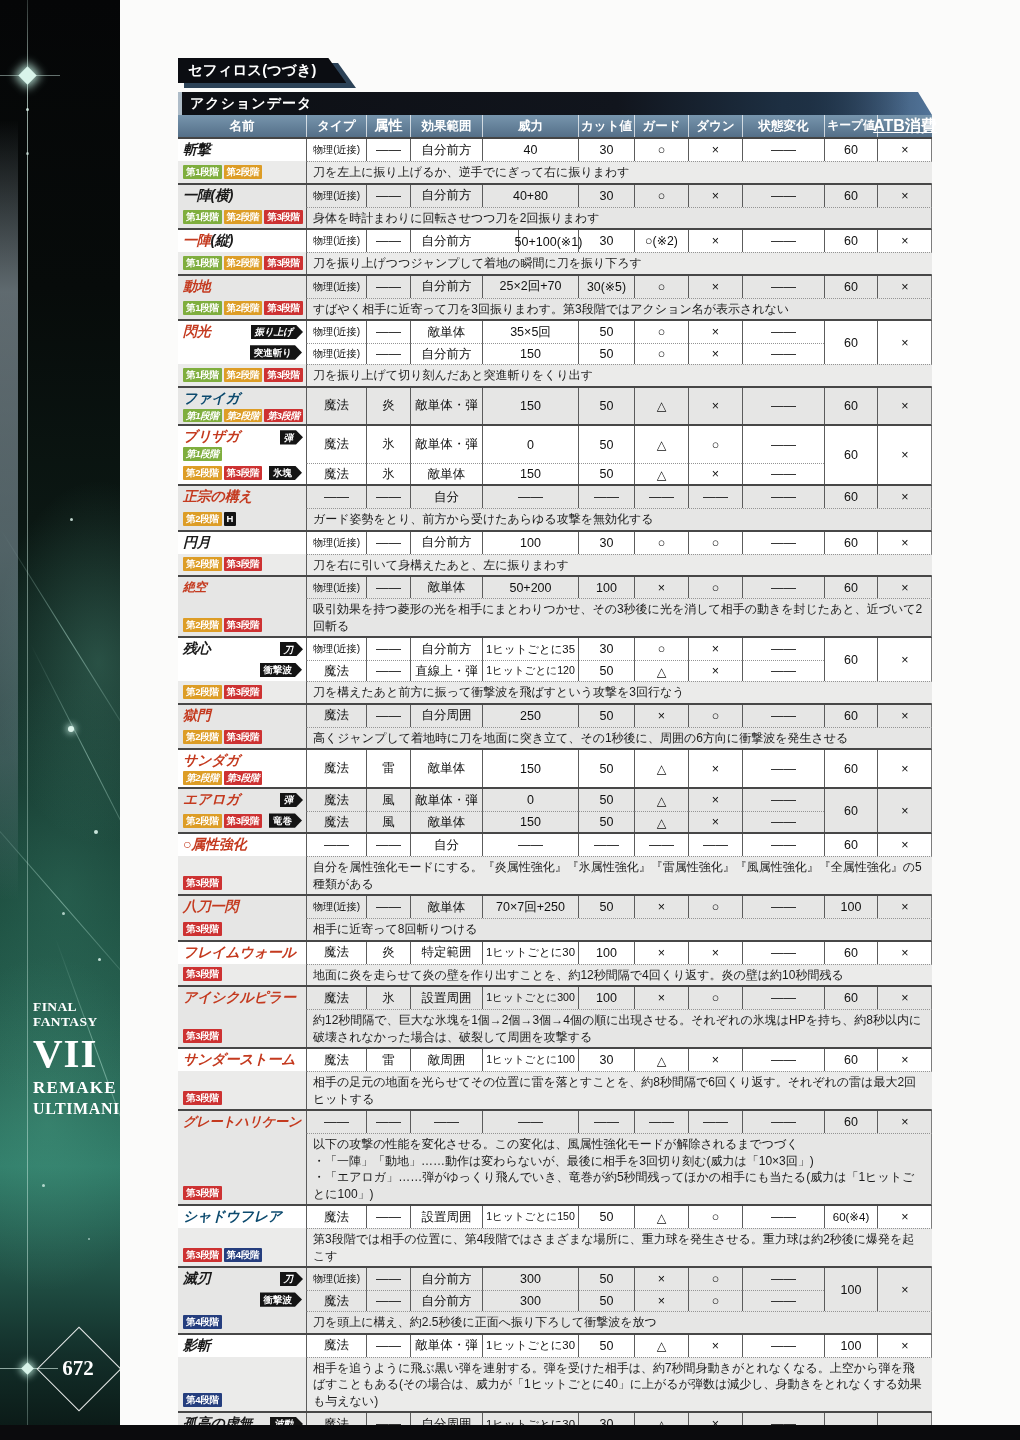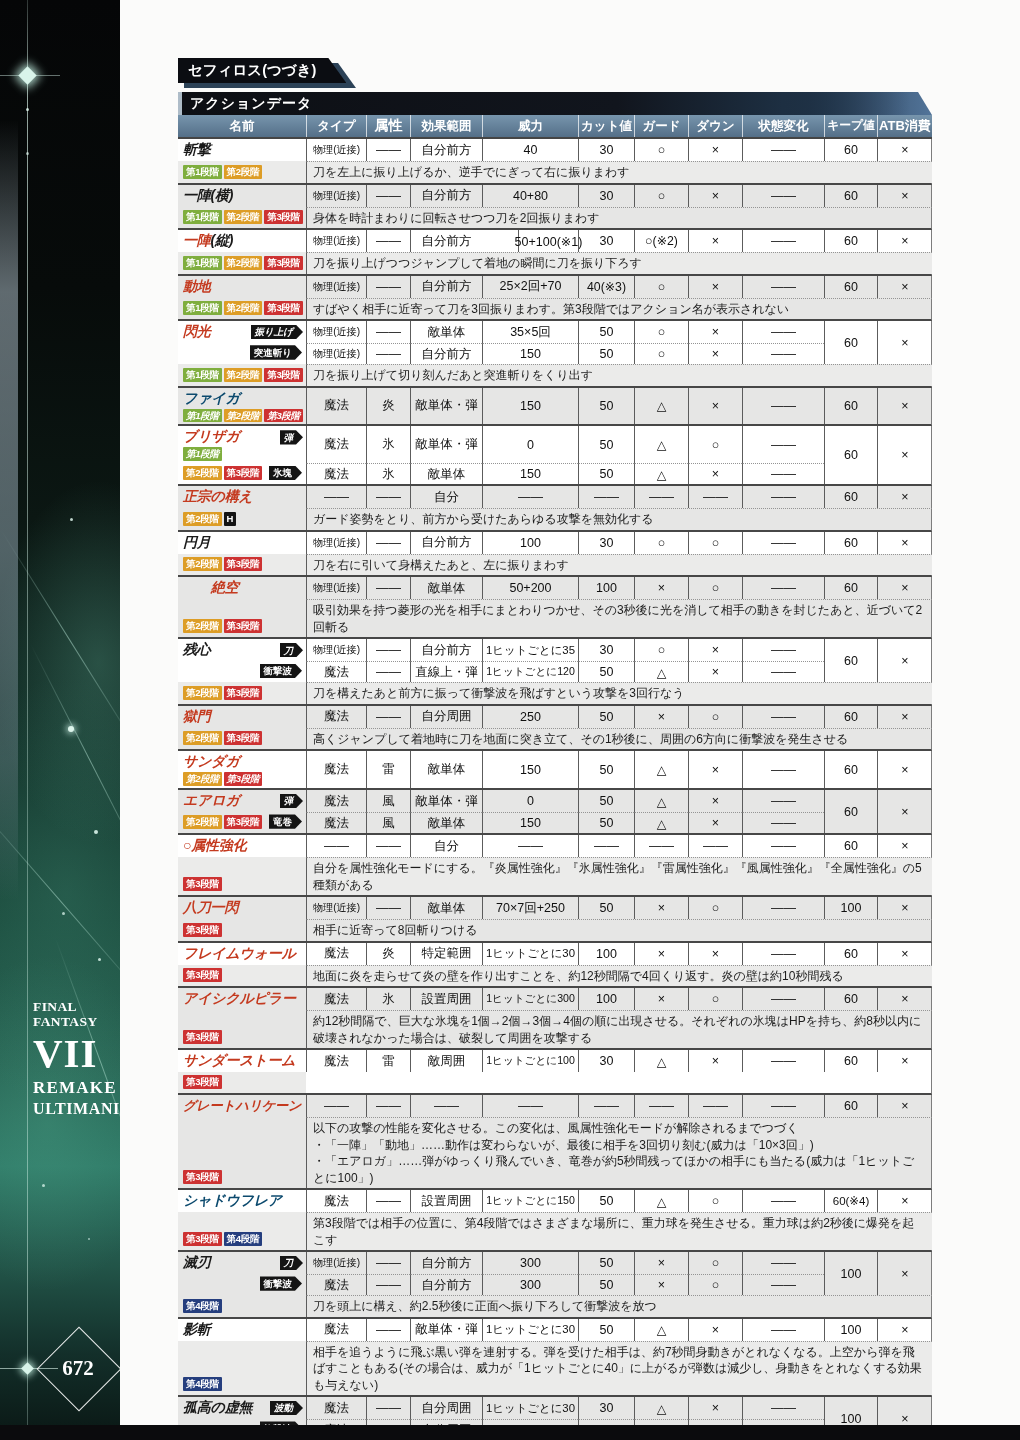--- a/index.html
+++ b/index.html
@@ -124,21 +124,21 @@
       <div class="hcell" data-interactable="false" style="font-size: 12.5px;">名前</div>
       <div class="hcell" data-interactable="false" style="font-size: 12.5px;">タイプ</div>
       <div class="hcell" data-interactable="false" style="font-size: 14px;">属性</div>
       <div class="hcell" data-interactable="false" style="font-size: 12.5px;">効果範囲</div>
       <div class="hcell" data-interactable="false" style="font-size: 12.5px;">威力</div>
       <div class="hcell" data-interactable="false" style="font-size: 12.5px;">カット値</div>
       <div class="hcell" data-interactable="false" style="font-size: 12.5px;">ガード</div>
       <div class="hcell" data-interactable="false" style="font-size: 12.5px;">ダウン</div>
       <div class="hcell" data-interactable="false" style="font-size: 12.5px;">状態変化</div>
       <div class="hcell" data-interactable="false" style="font-size: 11.8px;">キープ値</div>
-      <div class="hcell" data-interactable="false" style="font-size: 13px;">ATB消費</div>
+      <div class="hcell" data-interactable="false" style="font-size: 16px; text-decoration: underline;">ATB消費</div>
     </div>
 
   <div data-interactable="false">
       <div class="block" data-interactable="false">
         <div class="ncell" data-interactable="false" style="grid-area: 1 / 1;">
           <div class="name-line" data-interactable="false">
             <div class="nm black" data-interactable="false" style="font-size: 14px;">斬撃</div>
           </div>
         </div>
         <div class="dcell" data-interactable="false" style="grid-area: 1 / 2; font-size: 10.1px;">物理(近接)</div>
@@ -213,21 +213,21 @@
       <div class="block shade" data-interactable="false">
         <div class="ncell" data-interactable="false" style="grid-area: 1 / 1;">
           <div class="name-line" data-interactable="false">
             <div class="nm red" data-interactable="false" style="font-size: 14px;">動地</div>
           </div>
         </div>
         <div class="dcell" data-interactable="false" style="grid-area: 1 / 2; font-size: 10.1px;">物理(近接)</div>
         <div class="dcell" data-interactable="false" style="grid-area: 1 / 3; font-size: 12.5px;">——</div>
         <div class="dcell" data-interactable="false" style="grid-area: 1 / 4; font-size: 12.5px;">自分前方</div>
         <div class="dcell" data-interactable="false" style="grid-area: 1 / 5; font-size: 12.5px;">25×2回+70</div>
-        <div class="dcell" data-interactable="false" style="grid-area: 1 / 6; font-size: 12.3px;">40(※3)</div>
+        <div class="dcell" data-interactable="false" style="grid-area: 1 / 6; font-size: 12.3px;">30(※5)</div>
         <div class="dcell" data-interactable="false" style="grid-area: 1 / 7; font-size: 12.5px;">○</div>
         <div class="dcell" data-interactable="false" style="grid-area: 1 / 8; font-size: 12.5px;">×</div>
         <div class="dcell" data-interactable="false" style="grid-area: 1 / 9; font-size: 12.5px;">——</div>
         <div class="dcell" data-interactable="false" style="grid-area: 1 / 10 / span 1; font-size: 12.5px;">60</div>
         <div class="dcell" data-interactable="false" style="grid-area: 1 / 11 / span 1;">×</div>
         <div class="ncell-desc" data-interactable="false" style="grid-area: 2 / 1;">
           <div class="tag-line" data-interactable="false">
             <div class="stage-tag" data-interactable="false" style="background: rgb(127, 174, 62);">第1段階</div>
             <div class="stage-tag" data-interactable="false" style="background: rgb(221, 157, 38);">第2段階</div>
             <div class="stage-tag" data-interactable="false" style="background: rgb(205, 50, 50);">第3段階</div>
@@ -376,21 +376,21 @@
           <div class="tag-line" data-interactable="false">
             <div class="stage-tag" data-interactable="false" style="background: rgb(221, 157, 38);">第2段階</div>
             <div class="stage-tag" data-interactable="false" style="background: rgb(205, 50, 50);">第3段階</div>
           </div>
         </div>
         <div class="desc-cell" data-interactable="false" style="grid-area: 2 / 2 / auto / span 10;">刀を右に引いて身構えたあと、左に振りまわす</div>
       </div>
       <div class="block shade" data-interactable="false">
         <div class="ncell" data-interactable="false" style="grid-area: 1 / 1;">
           <div class="name-line" data-interactable="false">
-            <div class="nm red" data-interactable="false" style="font-size: 14px; margin-left: 28px;">絶空</div>
+            <div class="nm red" data-interactable="false" style="font-size: 12px;">絶空</div>
           </div>
         </div>
         <div class="dcell" data-interactable="false" style="grid-area: 1 / 2; font-size: 10.1px;">物理(近接)</div>
         <div class="dcell" data-interactable="false" style="grid-area: 1 / 3; font-size: 12.5px;">——</div>
         <div class="dcell" data-interactable="false" style="grid-area: 1 / 4; font-size: 12.5px;">敵単体</div>
         <div class="dcell" data-interactable="false" style="grid-area: 1 / 5; font-size: 12.5px;">50+200</div>
         <div class="dcell" data-interactable="false" style="grid-area: 1 / 6; font-size: 12.5px;">100</div>
         <div class="dcell" data-interactable="false" style="grid-area: 1 / 7; font-size: 12.5px;">×</div>
         <div class="dcell" data-interactable="false" style="grid-area: 1 / 8; font-size: 12.5px;">○</div>
         <div class="dcell" data-interactable="false" style="grid-area: 1 / 9; font-size: 12.5px;">——</div>
@@ -626,20 +626,21 @@
         <div class="dcell" data-interactable="false" style="grid-area: 1 / 7; font-size: 12.5px;">△</div>
         <div class="dcell" data-interactable="false" style="grid-area: 1 / 8; font-size: 12.5px;">×</div>
         <div class="dcell" data-interactable="false" style="grid-area: 1 / 9; font-size: 12.5px;">——</div>
         <div class="dcell" data-interactable="false" style="grid-area: 1 / 10 / span 1; font-size: 12.5px;">60</div>
         <div class="dcell" data-interactable="false" style="grid-area: 1 / 11 / span 1;">×</div>
         <div class="ncell-desc" data-interactable="false" style="grid-area: 2 / 1;">
           <div class="tag-line" data-interactable="false">
             <div class="stage-tag" data-interactable="false" style="background: rgb(205, 50, 50);">第3段階</div>
           </div>
         </div>
+        <div class="desc-cell" data-interactable="false" style="grid-area: 2 / 2 / auto / span 10;">相手の足元の地面を光らせてその位置に雷を落とすことを、約8秒間隔で6回くり返す。それぞれの雷は最大2回ヒットする</div>
       </div>
       <div class="block shade" data-interactable="false">
         <div class="ncell" data-interactable="false" style="grid-area: 1 / 1;">
           <div class="name-line" data-interactable="false">
             <div class="nm red" data-interactable="false" style="font-size: 13.1px;">グレートハリケーン</div>
           </div>
         </div>
         <div class="dcell" data-interactable="false" style="grid-area: 1 / 2; font-size: 12.5px;">——</div>
         <div class="dcell" data-interactable="false" style="grid-area: 1 / 3; font-size: 12.5px;">——</div>
         <div class="dcell" data-interactable="false" style="grid-area: 1 / 4; font-size: 12.5px;">——</div>

